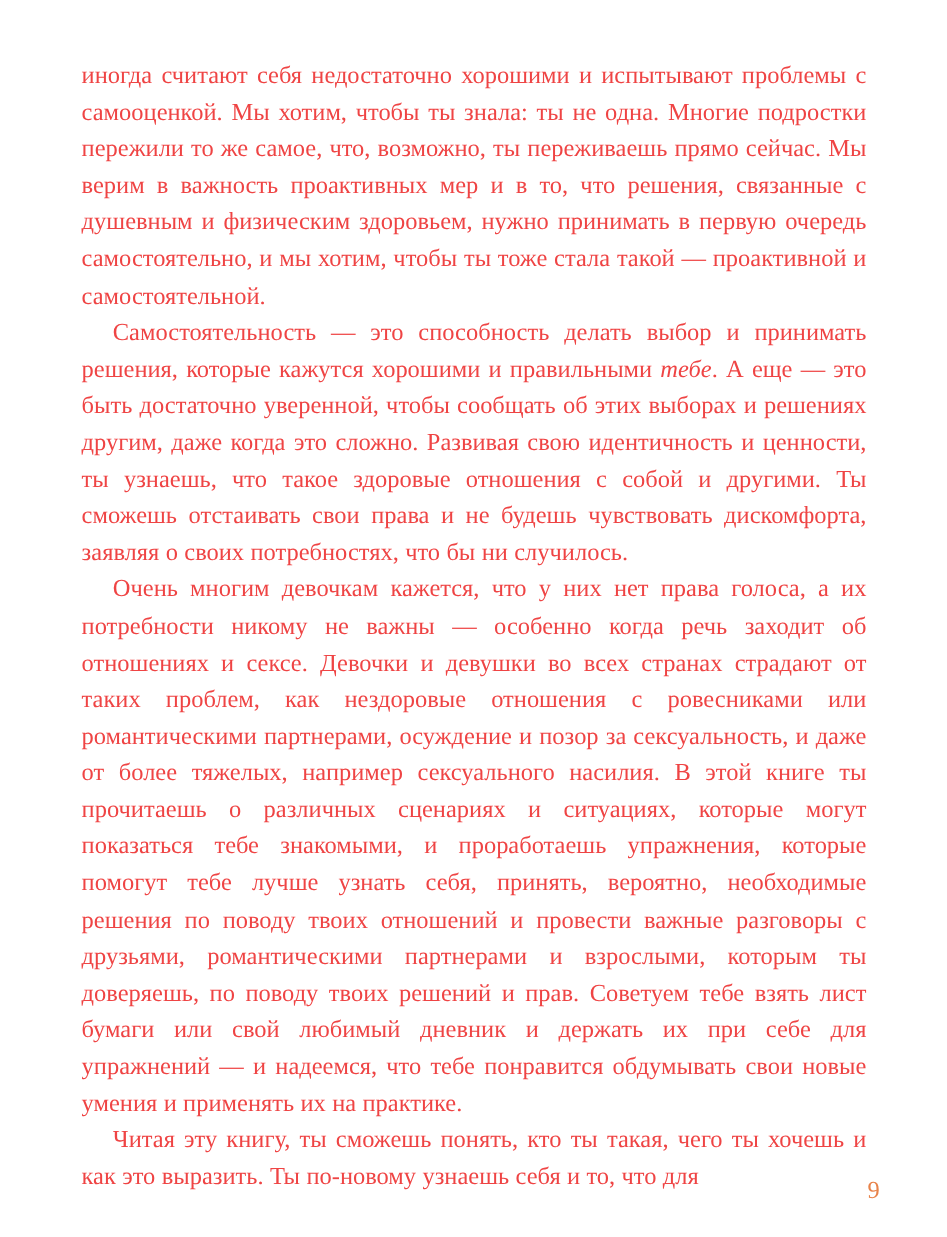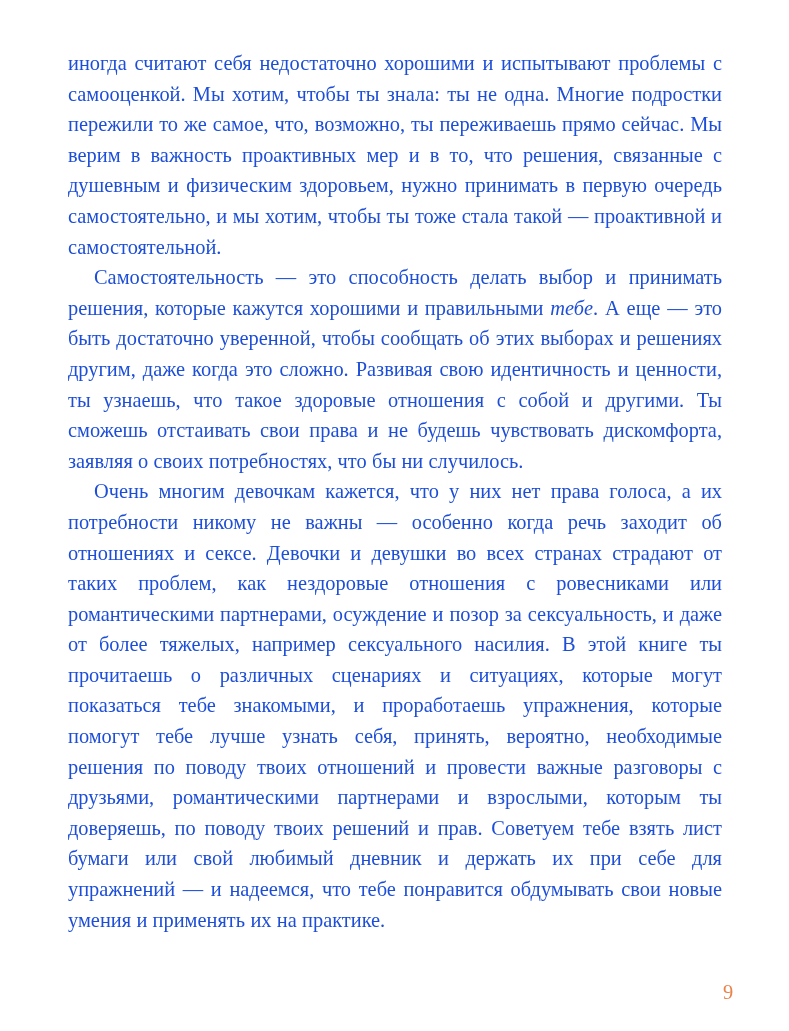--- a/index.html
+++ b/index.html
@@ -24,21 +24,21 @@
   }
   .para {
     margin: 0;
     font-size: 20.4px;
     line-height: 30.6px;
     text-align: justify;
     text-align-last: left;
     hyphens: manual;
     -webkit-hyphens: manual;
     word-spacing: 0.01em;
-    color: #1d4ed8;
+    color: #ef4444;
   }
   .para.indent {
     text-indent: 26px;
   }
   .para em {
   }
   .page-number {
     position: absolute;
     left: 713px;
     top: 977px;
@@ -56,18 +56,19 @@
 <div class="page">
 
   <div class="textblock">
 
     <p class="para">иногда считают себя недостаточно хорошими и испытывают проблемы с самооценкой. Мы хотим, чтобы ты знала: ты не одна. Многие подростки пережили то же самое, что, возможно, ты переживаешь прямо сейчас. Мы верим в важность проактивных мер и в то, что решения, связанные с душевным и физическим здоровьем, нужно принимать в первую очередь самостоятельно, и мы хотим, чтобы ты тоже стала такой — проактивной и самостоятельной.</p>
 
     <p class="para indent"><span>Самостоятельность — это способность делать выбор и принимать решения, которые кажутся хорошими и правильными </span><em>тебе</em><span>. А еще — это быть достаточно уверенной, чтобы сообщать об этих выборах и решениях другим, даже когда это сложно. Развивая свою идентичность и ценности, ты узнаешь, что такое здоровые отношения с собой и другими. Ты сможешь отстаивать свои права и не будешь чувствовать дискомфорта, заявляя о своих потребностях, что бы ни случилось.</span></p>
 
     <p class="para indent">Очень многим девочкам кажется, что у них нет права голоса, а их потребности никому не важны — особенно когда речь заходит об отношениях и сексе. Девочки и девушки во всех странах страдают от таких проблем, как нездоровые отношения с ровесниками или романтическими партнерами, осуждение и позор за сексуальность, и даже от более тяжелых, например сексуального насилия. В этой книге ты прочитаешь о различных сценариях и ситуациях, которые могут показаться тебе знакомыми, и проработаешь упражнения, которые помогут тебе лучше узнать себя, принять, вероятно, необходимые решения по поводу твоих отношений и провести важные разговоры с друзьями, романтическими партнерами и взрослыми, которым ты доверяешь, по поводу твоих решений и прав. Советуем тебе взять лист бумаги или свой любимый дневник и держать их при себе для упражнений — и надеемся, что тебе понравится обдумывать свои новые умения и применять их на практике.</p>
 
+    <p class="para indent">Читая эту книгу, ты сможешь понять, кто ты такая, чего ты хочешь и как это выразить. Ты по-новому узнаешь себя и то, что для</p>
 
   </div>
 
   <div class="page-number">9</div>
 
 </div>
 
 </body></html>

